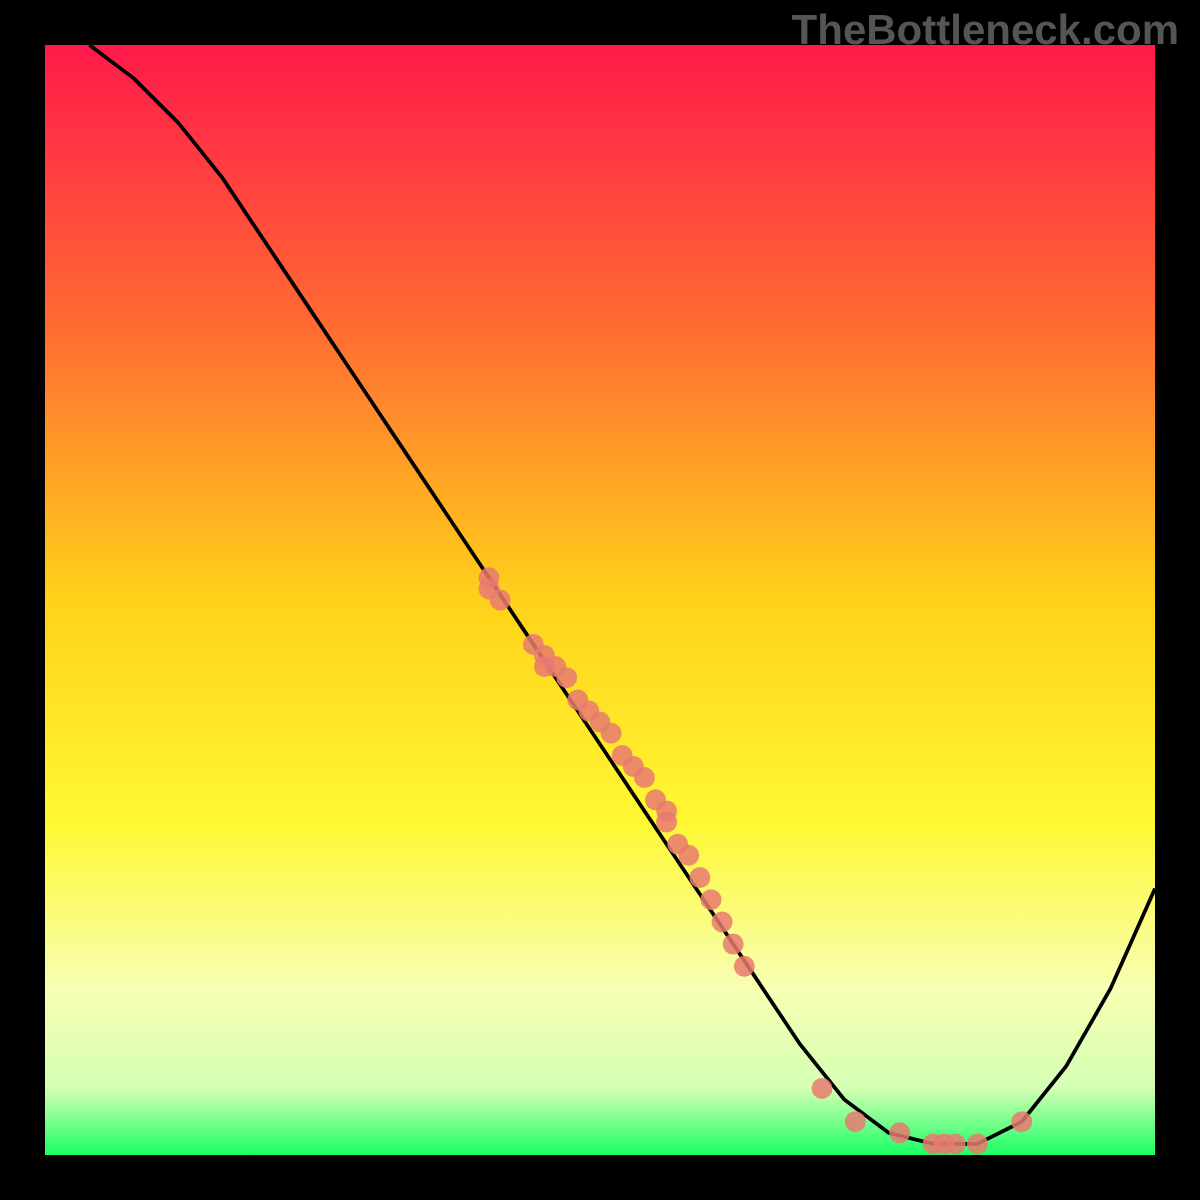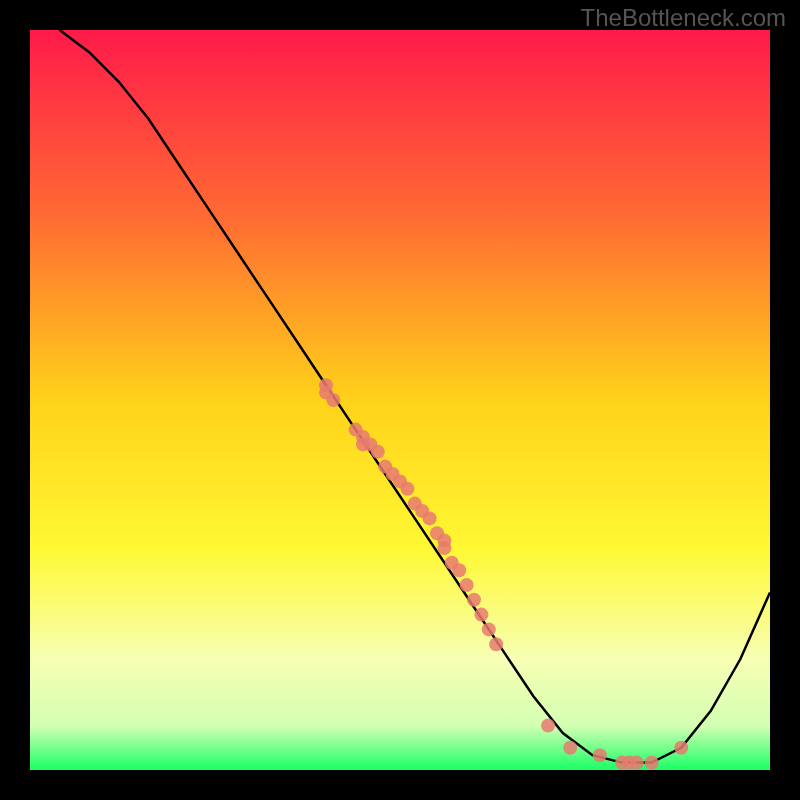--- a/index.html
+++ b/index.html
@@ -9,22 +9,22 @@
     width: 800px;
     height: 800px;
     position: relative;
     font-family: Arial, sans-serif;
   }
   .watermark {
     position: absolute;
     top: 4px;
     right: 14px;
     color: #555;
-    font-size: 24px;
-    font-weight: normal;
+    font-size: 28px;
+    font-weight: bold;
     z-index: 10;
   }
   .plot-area {
     position: absolute;
     left: 30px;
     top: 30px;
     width: 740px;
     height: 740px;
   }
   svg {

